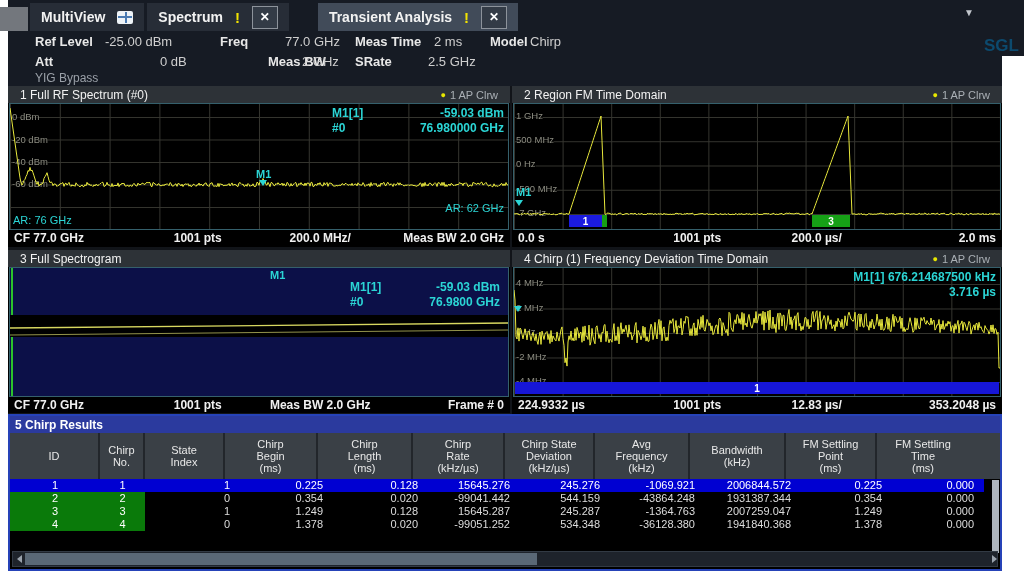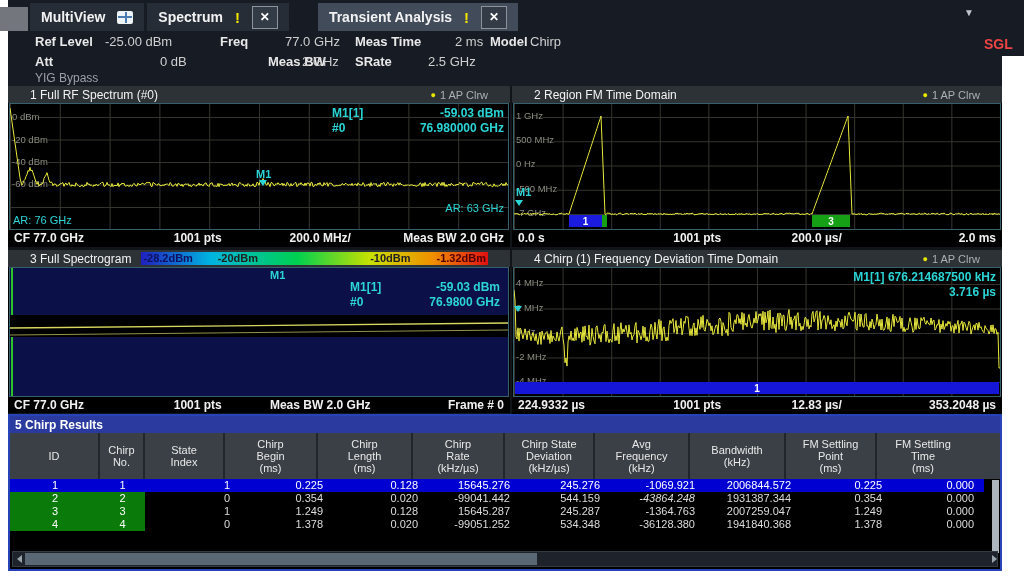--- a/index.html
+++ b/index.html
@@ -13,33 +13,33 @@
   #corner-block{left:0;top:7px;width:28px;height:24px;background:#73777d}
   #tabbar{left:30px;top:3px;height:28px;display:flex;gap:3px}
   .tab{background:#272d37;color:#f2f2f2;font-weight:bold;font-size:14px;display:flex;align-items:center;gap:12px;padding:0 11px;cursor:default}
   .tab.active{background:#414b59;margin-left:26px}
   .tab-alert{color:#f2e300;font-weight:bold;font-size:15px}
   .tab-close{width:24px;height:21px;border:1px solid #8d939b;background:#333b46;color:#fff;display:flex;align-items:center;justify-content:center;font-size:12px;font-weight:bold}
   .grid-icon{width:16px;height:13px;background:#eef3f7;border-radius:2px;position:relative}
   .grid-icon::before{content:"";position:absolute;left:8px;top:1px;width:2px;bottom:1px;background:#4a7ab2}
   .grid-icon::after{content:"";position:absolute;top:5px;left:1px;right:1px;height:2px;background:#4a7ab2}
   #tab-dropdown{left:964px;top:7px;color:#c2c6cc;font-size:10px}
-  #sgl-badge{left:984px;top:36px;color:#ef4444;font-size:14px;font-weight:bold}
+  #sgl-badge{left:984px;top:36px;color:#0c4a6e;font-size:17px;font-weight:bold}
   .s-label{position:absolute;color:#e8e8e8;font-size:13px;font-weight:bold;white-space:nowrap}
   .s-value{position:absolute;color:#cfcfcf;font-size:13px;white-space:nowrap}
   #yig-note{left:35px;top:71px;color:#9aa0a8;font-size:12px}
 
   
   #backdrop{left:8px;top:86px;width:994px;height:485px;background:#111419}
   .panel{position:absolute;background:#000}
   #p1{left:8px;top:86px;width:502px;height:161px}
   #p2{left:512px;top:86px;width:490px;height:161px}
   #p3{left:8px;top:250px;width:502px;height:162px}
   #p4{left:512px;top:250px;width:490px;height:210px}
-  .ptitle{height:17px;background:#2d3237;color:#f2f2f2;font-size:12px;display:flex;align-items:center;padding:0 22px;justify-content:space-between;white-space:nowrap}
+  .ptitle{height:17px;background:#2d3237;color:#f2f2f2;font-size:12px;display:flex;align-items:center;padding:0 12px;justify-content:space-between;white-space:nowrap}
   .badge{color:#aab0b5;font-size:11px;display:flex;align-items:center;gap:4px}
   .badge .dot{color:#e8e800;font-size:9px}
   .graph{position:relative;margin:0 1px;background:#000;border:1px solid #35606c;overflow:hidden}
   #p1 .graph,#p2 .graph{height:125px}
   #p3 .graph,#p4 .graph{height:128px}
   .grid1{background-image:linear-gradient(to right,#35352f 1px,transparent 1px),linear-gradient(to bottom,#35352f 1px,transparent 1px);background-size:10% 100%,100% 22.5px;background-position:0 0,0 13px}
   .grid2{background-image:linear-gradient(to right,#35352f 1px,transparent 1px),linear-gradient(to bottom,#35352f 1px,transparent 1px);background-size:10% 100%,100% 24.25px;background-position:0 0,0 13px}
   .grid4{background-image:linear-gradient(to right,#35352f 1px,transparent 1px),linear-gradient(to bottom,#35352f 1px,transparent 1px);background-size:10% 100%,100% 24.5px;background-position:0 0,0 16px}
   .ytick{position:absolute;left:2px;color:#8d8d82;font-size:9.5px;background:rgba(0,0,0,.55);padding:0 0;white-space:nowrap}
   .pfooter{height:16px;background:#000;color:#f0f0f0;font-size:12px;font-weight:bold;display:flex;align-items:center;padding:0 6px}
@@ -108,21 +108,21 @@
       </div>
     </div>
   <div class="abs" id="tab-dropdown">▼</div>
 
   <div class="abs" id="settings-layer" style="left:8px;top:0;width:1016px;height:86px">
       <span class="s-label" style="left: 27px; top: 34px;">Ref Level</span>
       <span class="s-value" style="left: 97px; top: 34px;">-25.00 dBm</span>
       <span class="s-label" style="left: 212px; top: 34px;">Freq</span>
       <span class="s-value" style="left: 277px; top: 34px;">77.0 GHz</span>
       <span class="s-label" style="left: 347px; top: 34px;">Meas Time</span>
-      <span class="s-value" style="left: 447px; top: 34px;">2 ms</span>
+      <span class="s-value" style="left: 426px; top: 34px;">2 ms</span>
       <span class="s-label" style="left: 482px; top: 34px;">Model</span>
       <span class="s-value" style="left: 522px; top: 34px;">Chirp</span>
       <span class="s-label" style="left: 27px; top: 54px;">Att</span>
       <span class="s-value" style="left: 152px; top: 54px;">0 dB</span>
       <span class="s-label" style="left: 212px; top: 54px; margin-left: 48px;">Meas BW</span>
       <span class="s-value" style="left: 294px; top: 54px;">2 GHz</span>
       <span class="s-label" style="left: 347px; top: 54px;">SRate</span>
       <span class="s-value" style="left: 420px; top: 54px;">2.5 GHz</span>
     </div>
   <div class="abs" id="sgl-badge">SGL</div>
@@ -152,21 +152,21 @@
             <span>#0</span>
             <span>76.980000 GHz</span>
           </div>
         </div>
         <svg class="trace" width="498" height="125">
           <polyline points="0.0,4.0 1.0,11.0 2.0,18.0 3.0,25.0 4.0,32.0 5.0,39.0 6.0,46.0 7.0,53.0 8.0,60.0 9.0,67.0 10.0,73.9 11.0,78.7 12.0,81.0 13.0,79.2 14.0,76.5 15.0,75.3 16.0,72.4 17.0,70.5 18.0,66.5 19.0,67.4 20.0,63.4 21.0,67.0 22.0,66.0 23.0,68.7 24.0,71.8 25.0,75.0 26.0,78.1 27.0,80.3 28.0,77.9 29.0,82.1 30.0,80.5 31.0,80.5 32.0,79.8 33.0,79.0 34.0,74.4 35.0,72.7 36.0,71.0 37.0,68.7 38.0,72.4 39.0,76.3 40.0,78.7 41.0,77.9 42.0,78.5 43.0,81.7 44.0,79.9 45.0,80.2 46.0,80.4 47.0,82.5 48.0,81.4 49.0,81.3 50.0,79.7 51.0,79.9 52.0,78.9 53.0,78.8 54.0,82.4 55.0,79.7 56.0,79.1 57.0,81.1 58.0,79.8 59.0,78.4 60.0,81.3 61.0,82.4 62.0,80.7 63.0,82.0 64.0,81.2 65.0,82.4 66.0,78.8 67.0,80.6 68.0,81.2 69.0,82.3 70.0,82.6 71.0,82.0 72.0,80.9 73.0,82.6 74.0,82.6 75.0,80.7 76.0,81.9 77.0,78.3 78.0,80.6 79.0,79.7 80.0,81.5 81.0,80.7 82.0,81.6 83.0,82.6 84.0,80.8 85.0,82.0 86.0,80.2 87.0,81.1 88.0,81.6 89.0,80.7 90.0,79.7 91.0,79.3 92.0,78.3 93.0,78.4 94.0,82.5 95.0,82.0 96.0,81.1 97.0,78.3 98.0,81.0 99.0,80.9 100.0,81.5 101.0,82.7 102.0,79.5 103.0,82.7 104.0,81.2 105.0,81.9 106.0,81.1 107.0,82.0 108.0,78.9 109.0,82.7 110.0,80.5 111.0,80.8 112.0,79.0 113.0,80.0 114.0,79.2 115.0,81.9 116.0,82.1 117.0,81.6 118.0,81.2 119.0,82.7 120.0,81.0 121.0,81.6 122.0,82.5 123.0,80.5 124.0,79.3 125.0,80.9 126.0,81.8 127.0,82.1 128.0,79.1 129.0,80.7 130.0,80.4 131.0,80.6 132.0,79.1 133.0,79.4 134.0,80.2 135.0,80.4 136.0,79.0 137.0,78.3 138.0,79.0 139.0,78.4 140.0,78.7 141.0,82.2 142.0,82.7 143.0,78.5 144.0,79.0 145.0,80.1 146.0,80.5 147.0,81.5 148.0,79.9 149.0,79.9 150.0,81.8 151.0,81.4 152.0,81.9 153.0,80.6 154.0,81.8 155.0,80.1 156.0,80.8 157.0,79.6 158.0,80.6 159.0,81.7 160.0,78.6 161.0,79.4 162.0,82.0 163.0,82.0 164.0,81.7 165.0,80.2 166.0,79.9 167.0,82.4 168.0,79.4 169.0,79.9 170.0,80.4 171.0,82.0 172.0,80.1 173.0,82.6 174.0,80.7 175.0,80.2 176.0,79.8 177.0,80.7 178.0,79.6 179.0,82.2 180.0,80.8 181.0,82.7 182.0,82.0 183.0,80.5 184.0,80.2 185.0,81.4 186.0,82.4 187.0,80.7 188.0,81.2 189.0,79.0 190.0,81.4 191.0,80.0 192.0,81.0 193.0,82.1 194.0,80.0 195.0,79.6 196.0,78.7 197.0,81.3 198.0,81.5 199.0,82.6 200.0,79.7 201.0,79.4 202.0,78.6 203.0,81.5 204.0,82.4 205.0,81.8 206.0,82.0 207.0,82.6 208.0,79.3 209.0,82.7 210.0,79.5 211.0,80.7 212.0,80.0 213.0,81.5 214.0,81.7 215.0,81.1 216.0,81.5 217.0,81.0 218.0,80.9 219.0,79.5 220.0,82.0 221.0,80.4 222.0,78.9 223.0,81.5 224.0,80.3 225.0,80.8 226.0,80.7 227.0,82.2 228.0,82.5 229.0,78.9 230.0,78.7 231.0,79.5 232.0,80.6 233.0,80.0 234.0,82.3 235.0,82.1 236.0,80.6 237.0,82.3 238.0,79.5 239.0,80.5 240.0,82.4 241.0,81.3 242.0,81.8 243.0,79.8 244.0,82.3 245.0,82.6 246.0,82.0 247.0,78.2 248.0,78.9 249.0,81.3 250.0,77.6 251.0,76.1 252.0,78.1 253.0,74.5 254.0,76.7 255.0,76.9 256.0,80.7 257.0,81.1 258.0,78.4 259.0,80.2 260.0,82.7 261.0,78.6 262.0,78.6 263.0,80.0 264.0,81.8 265.0,81.4 266.0,79.5 267.0,80.5 268.0,78.7 269.0,80.4 270.0,80.2 271.0,80.7 272.0,79.0 273.0,81.7 274.0,79.6 275.0,81.4 276.0,82.0 277.0,78.4 278.0,79.1 279.0,81.5 280.0,82.3 281.0,79.5 282.0,82.0 283.0,81.1 284.0,79.7 285.0,78.7 286.0,78.7 287.0,82.7 288.0,81.4 289.0,79.4 290.0,80.6 291.0,78.6 292.0,80.6 293.0,80.2 294.0,81.8 295.0,79.0 296.0,81.6 297.0,79.0 298.0,79.3 299.0,79.2 300.0,82.2 301.0,78.4 302.0,78.4 303.0,82.5 304.0,82.4 305.0,80.4 306.0,80.8 307.0,81.4 308.0,79.0 309.0,80.6 310.0,78.6 311.0,80.9 312.0,81.5 313.0,82.1 314.0,78.6 315.0,80.8 316.0,79.9 317.0,78.5 318.0,82.4 319.0,79.5 320.0,78.9 321.0,79.5 322.0,79.8 323.0,81.8 324.0,82.0 325.0,82.1 326.0,81.7 327.0,81.4 328.0,82.1 329.0,81.1 330.0,81.4 331.0,81.3 332.0,79.6 333.0,80.1 334.0,81.2 335.0,79.7 336.0,79.3 337.0,80.5 338.0,80.9 339.0,81.3 340.0,80.2 341.0,81.5 342.0,79.3 343.0,81.6 344.0,80.6 345.0,80.2 346.0,80.0 347.0,81.9 348.0,78.8 349.0,80.7 350.0,80.7 351.0,81.2 352.0,81.1 353.0,78.6 354.0,80.1 355.0,82.5 356.0,81.5 357.0,80.6 358.0,81.4 359.0,79.7 360.0,82.6 361.0,78.5 362.0,81.7 363.0,80.3 364.0,79.3 365.0,80.5 366.0,79.3 367.0,82.1 368.0,82.7 369.0,80.7 370.0,82.5 371.0,79.0 372.0,80.4 373.0,79.0 374.0,78.4 375.0,81.4 376.0,81.7 377.0,79.2 378.0,78.3 379.0,80.4 380.0,81.2 381.0,79.7 382.0,80.7 383.0,82.5 384.0,79.6 385.0,80.7 386.0,81.4 387.0,79.6 388.0,78.7 389.0,81.1 390.0,78.8 391.0,80.7 392.0,80.3 393.0,81.3 394.0,81.9 395.0,81.6 396.0,80.8 397.0,81.7 398.0,80.6 399.0,81.6 400.0,81.0 401.0,81.0 402.0,80.9 403.0,81.3 404.0,81.7 405.0,81.5 406.0,82.2 407.0,82.1 408.0,81.3 409.0,81.1 410.0,78.9 411.0,79.4 412.0,82.7 413.0,79.2 414.0,82.3 415.0,78.4 416.0,81.6 417.0,80.6 418.0,82.0 419.0,79.5 420.0,79.1 421.0,79.7 422.0,81.4 423.0,81.2 424.0,79.7 425.0,78.7 426.0,79.7 427.0,82.5 428.0,78.7 429.0,78.9 430.0,79.4 431.0,81.5 432.0,78.3 433.0,81.5 434.0,78.3 435.0,82.6 436.0,80.5 437.0,82.6 438.0,81.0 439.0,80.0 440.0,81.7 441.0,79.5 442.0,79.9 443.0,81.2 444.0,81.7 445.0,80.7 446.0,81.6 447.0,80.0 448.0,81.0 449.0,79.4 450.0,78.5 451.0,80.0 452.0,79.3 453.0,81.7 454.0,79.0 455.0,79.7 456.0,78.7 457.0,79.8 458.0,82.5 459.0,82.2 460.0,80.9 461.0,81.5 462.0,82.1 463.0,78.3 464.0,79.1 465.0,79.2 466.0,80.1 467.0,80.3 468.0,78.9 469.0,80.3 470.0,79.9 471.0,78.3 472.0,78.3 473.0,81.1 474.0,80.2 475.0,79.6 476.0,78.4 477.0,80.2 478.0,81.7 479.0,82.1 480.0,80.7 481.0,81.5 482.0,82.7 483.0,82.6 484.0,79.8 485.0,82.1 486.0,81.9 487.0,81.8 488.0,82.5 489.0,81.4 490.0,81.4 491.0,79.7 492.0,79.6 493.0,81.8 494.0,79.8 495.0,81.7 496.0,78.5 497.0,80.8 498.0,80.9" fill="none" stroke="#e8e83c" stroke-width="1"></polyline>
         </svg>
         <span class="mlabel" style="left: 246px; top: 64px;">M1</span>
         <span class="mtri" style="left: 249px; top: 76px;"></span>
         <span class="arlabel" style="left: 3px; bottom: 3px;">AR: 76 GHz</span>
-        <span class="arlabel" style="right: 4px; bottom: 15px;">AR: 63 GHz</span>
+        <span class="arlabel" style="right: 4px; bottom: 15px;">AR: 62 GHz</span>
       </div>
     <div class="pfooter" id="f1">
         <span>CF 77.0 GHz</span>
         <span>1001 pts</span>
         <span>200.0 MHz/</span>
         <span>Meas BW 2.0 GHz</span>
       </div>
   </div>
 
   <div class="panel" id="p2">
@@ -196,26 +196,20 @@
         <span>0.0 s</span>
         <span>1001 pts</span>
         <span>200.0 µs/</span>
         <span>2.0 ms</span>
       </div>
   </div>
 
   <div class="panel" id="p3">
     <div class="ptitle">
       <span>3 Full Spectrogram</span>
-      <span class="scalebar" id="scalebar">
-          <span class="scalelabel" style="left: 2px; color: rgb(16, 16, 94);">-28.2dBm</span>
-          <span class="scalelabel" style="left: 22%; color: rgb(32, 32, 32);">-20dBm</span>
-          <span class="scalelabel" style="left: 66%; color: rgb(32, 32, 32);">-10dBm</span>
-          <span class="scalelabel" style="right: 2px; color: rgb(80, 0, 0);">-1.32dBm</span>
-        </span>
     </div>
     <div class="graph" id="g3">
       <div id="sg-vline"></div>
       <div id="sg-band"></div>
     <div class="mkbox" style="width: 150px; top: 12px; right: 8px;">
           <div class="mkrow">
             <span>M1[1]</span>
             <span>-59.03 dBm</span>
           </div>
           <div class="mkrow">
@@ -318,21 +312,21 @@
           <div class="tcell num" style="width: 92px;">0.000</div>
         </div>
         <div class="trow">
           <div class="tcell key" style="width: 90px;">2</div>
           <div class="tcell key" style="width: 45px;">2</div>
           <div class="tcell num" style="width: 95px;">0</div>
           <div class="tcell num" style="width: 93px;">0.354</div>
           <div class="tcell num" style="width: 95px;">0.020</div>
           <div class="tcell num" style="width: 92px;">-99041.442</div>
           <div class="tcell num" style="width: 90px;">544.159</div>
-          <div class="tcell num" style="width: 95px; font-style: italic;">-43864.248</div>
+          <div class="tcell num" style="width: 95px;">-43864.248</div>
           <div class="tcell num" style="width: 96px;">1931387.344</div>
           <div class="tcell num" style="width: 91px;">0.354</div>
           <div class="tcell num" style="width: 92px;">0.000</div>
         </div>
         <div class="trow">
           <div class="tcell key" style="width: 90px;">3</div>
           <div class="tcell key" style="width: 45px;">3</div>
           <div class="tcell num" style="width: 95px;">1</div>
           <div class="tcell num" style="width: 93px;">1.249</div>
           <div class="tcell num" style="width: 95px;">0.128</div>

